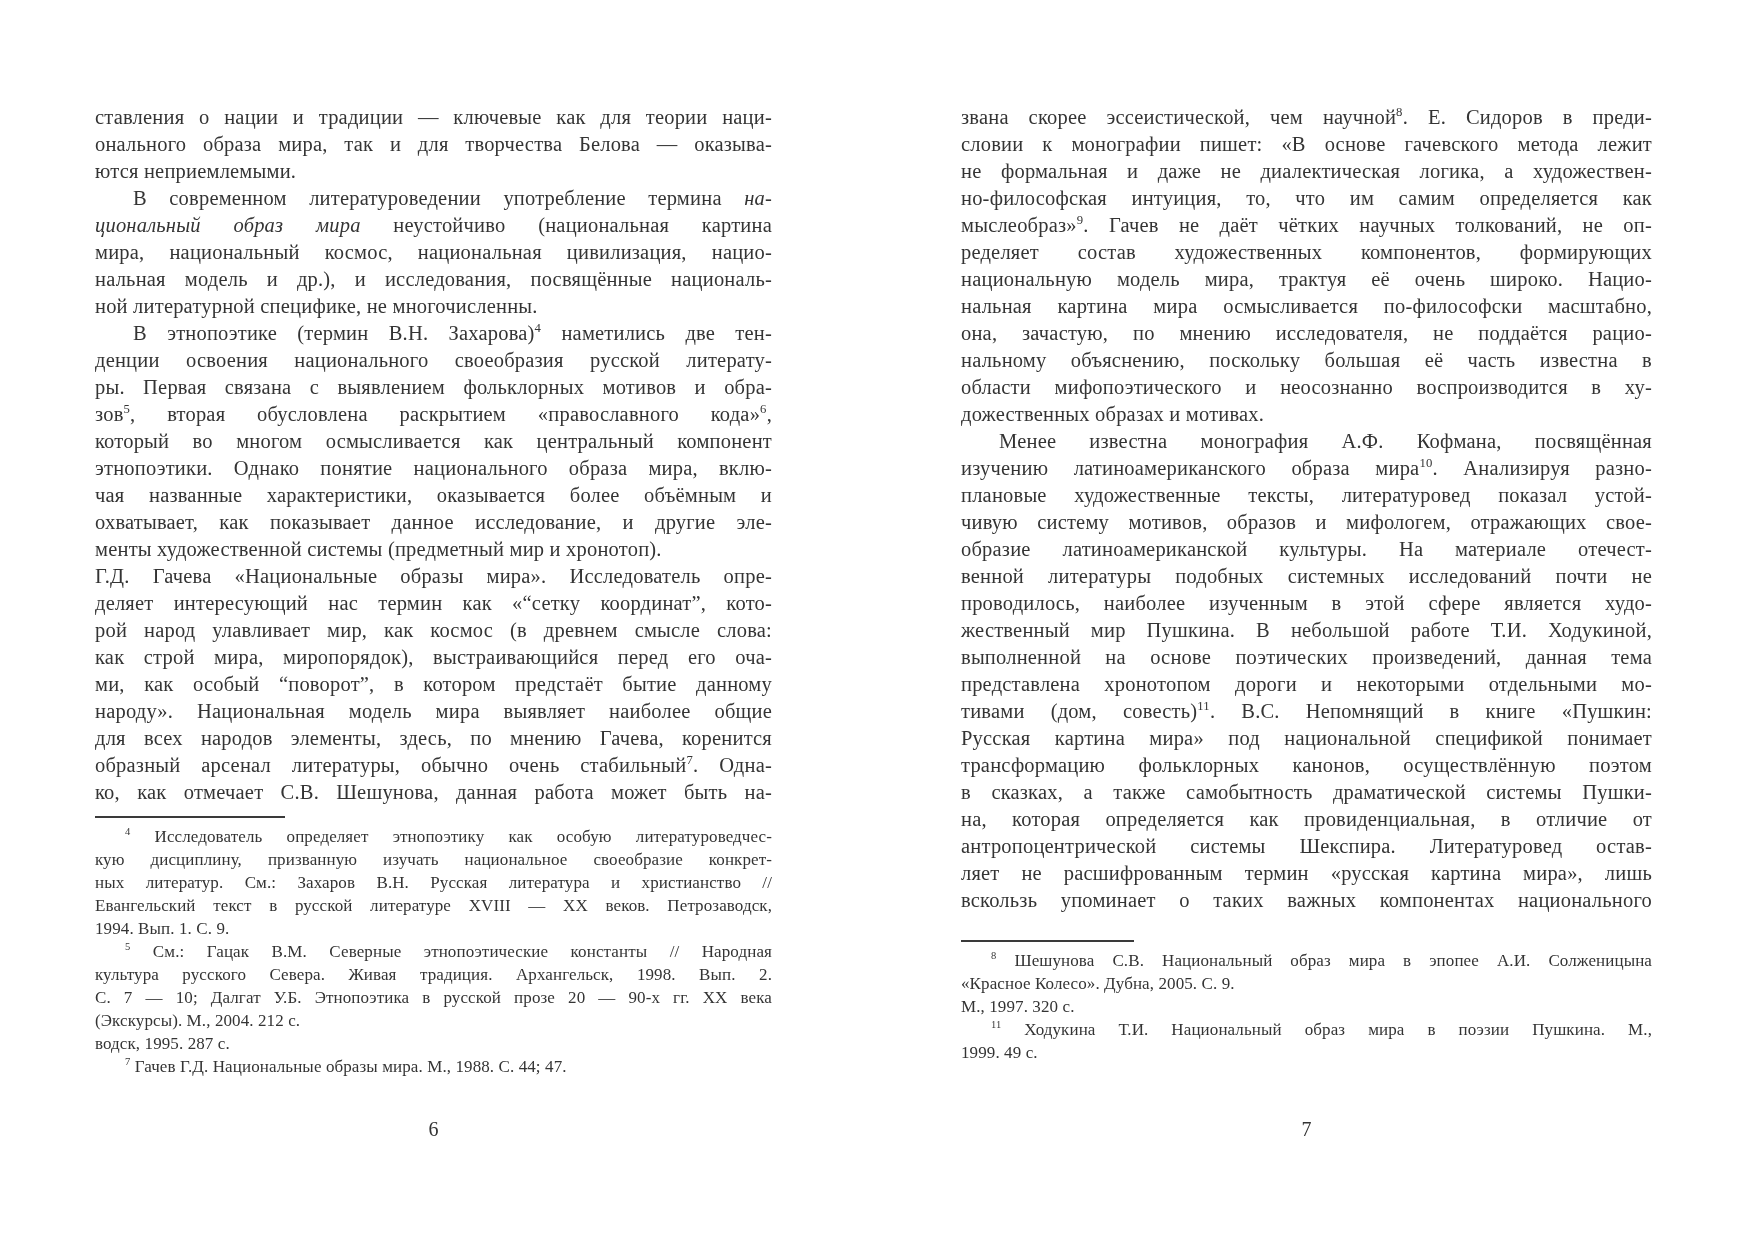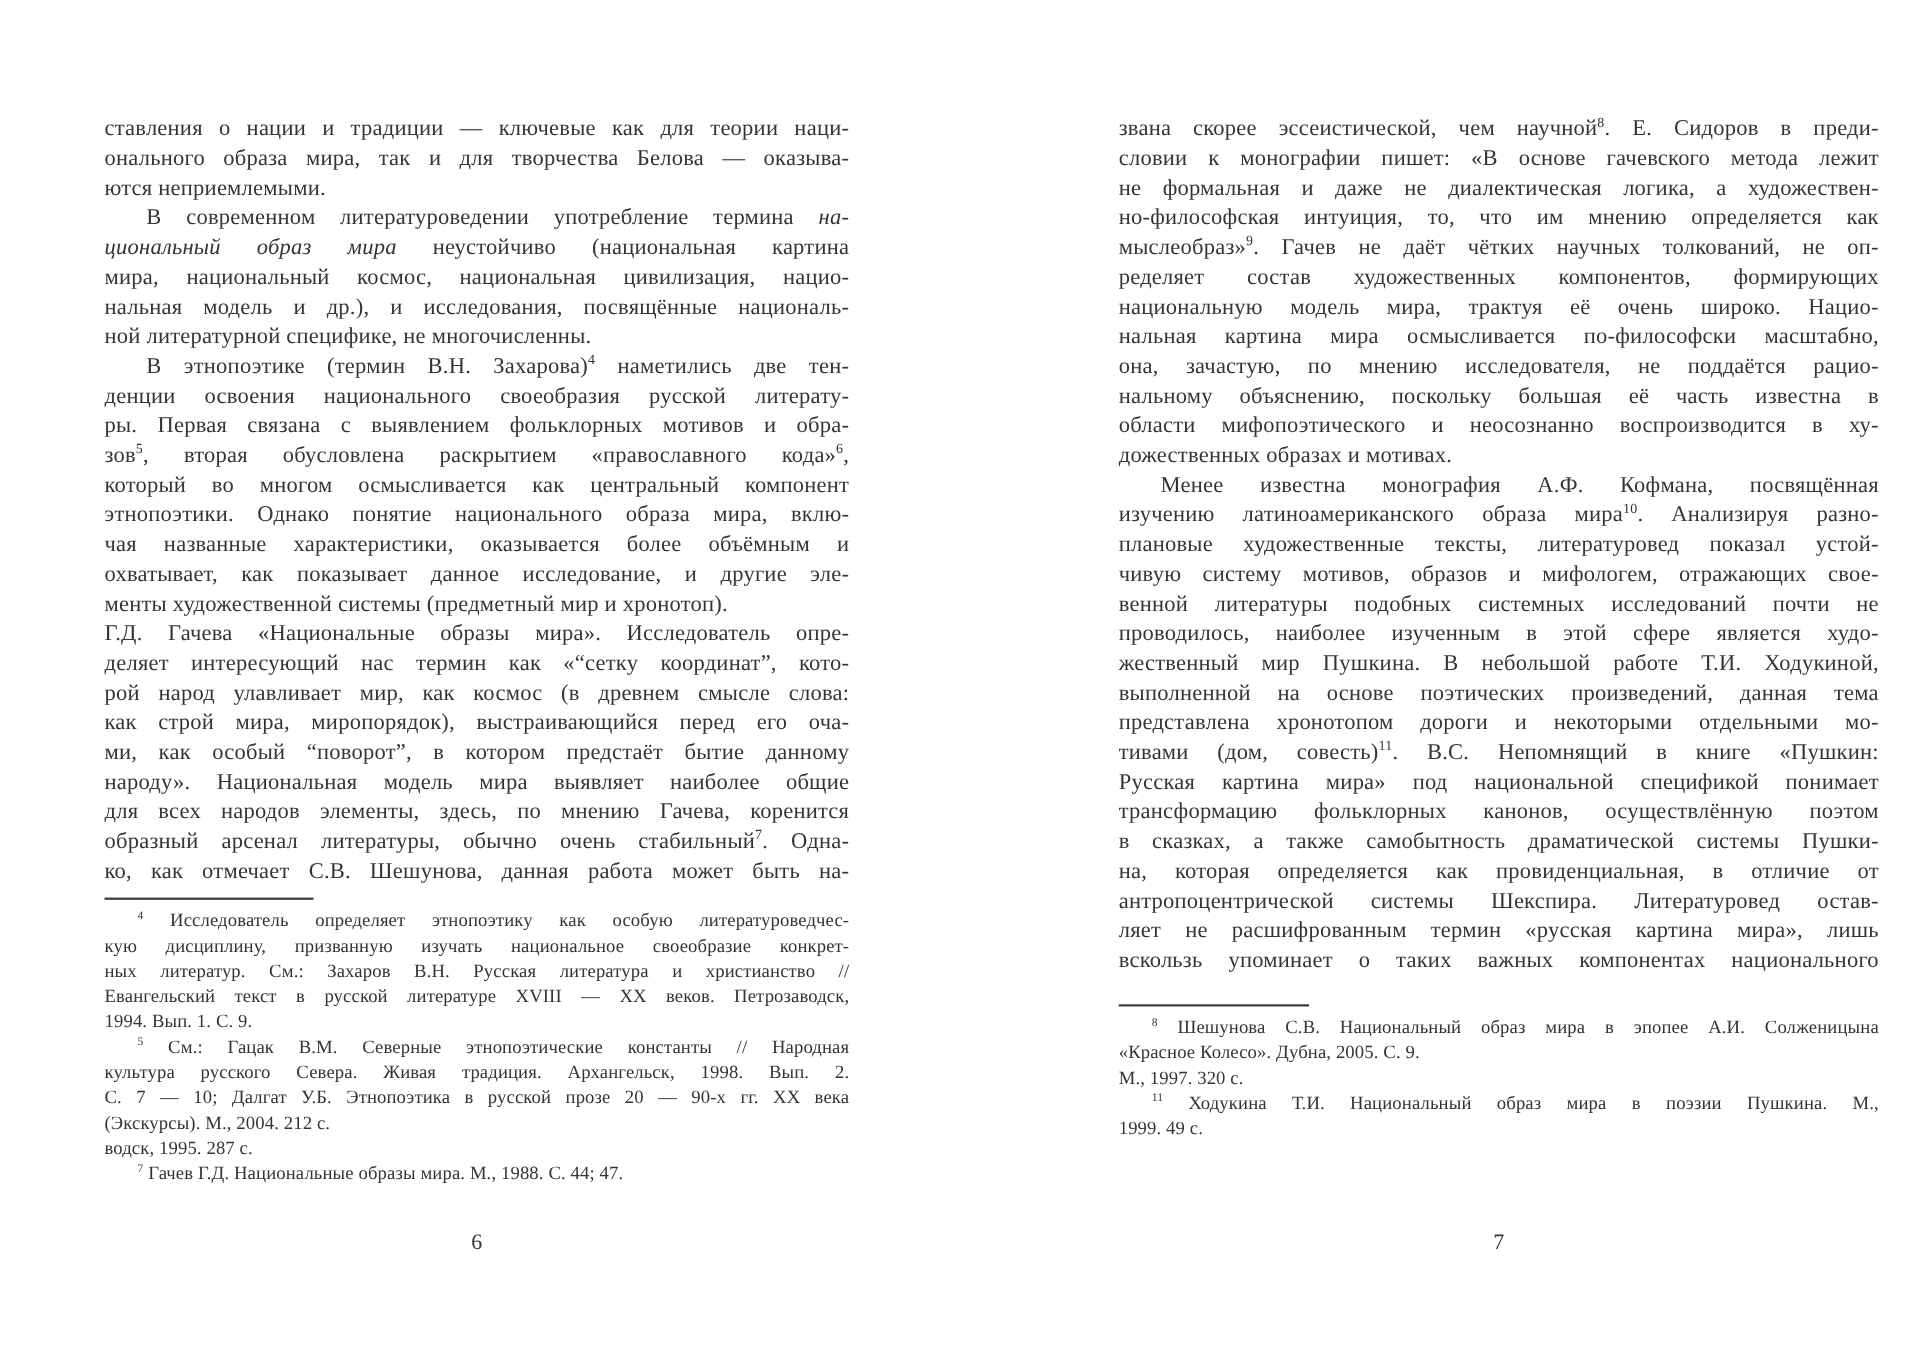--- a/index.html
+++ b/index.html
@@ -14,21 +14,21 @@
     background: #ffffff;
     font-family: "Liberation Serif", "DejaVu Serif", serif;
     color: #343434;
     overflow: hidden;
   }
   .page {
     position: absolute;
     top: 104px;
   }
   .page.left  { left: 95px;  width: 677px; }
-  .page.right { left: 1017px; width: 691px; }
+  .page.right { left: 961px; width: 691px; }
 
   .main-text .line {
     font-size: 20.5px;
     line-height: 27px;
     height: 27px;
     text-align: justify;
     text-align-last: justify;
     letter-spacing: 0.2px;
   }
   .main-text .line.indent { text-indent: 38px; }
@@ -119,33 +119,34 @@
         <div class="fline indent para-end"><sup>7</sup><span> Гачев Г.Д. Национальные образы мира. М., 1988. С. 44; 47.</span></div>
       </div>
     <div class="page-number">6</div>
   </div>
 
   <div class="page right">
     <div class="main-text">
         <div class="line"><span>звана скорее эссеистической, чем научной</span><sup>8</sup><span>. Е. Сидоров в преди-</span></div>
         <div class="line"><span>словии к монографии пишет: «В основе гачевского метода лежит</span></div>
         <div class="line"><span>не формальная и даже не диалектическая логика, а художествен-</span></div>
-        <div class="line"><span>но-философская интуиция, то, что им мнению определяется как</span></div>
+        <div class="line"><span>но-философская интуиция, то, что им самим определяется как</span></div>
         <div class="line"><span>мыслеобраз»</span><sup>9</sup><span>. Гачев не даёт чётких научных толкований, не оп-</span></div>
         <div class="line"><span>ределяет состав художественных компонентов, формирующих</span></div>
         <div class="line"><span>национальную модель мира, трактуя её очень широко. Нацио-</span></div>
         <div class="line"><span>нальная картина мира осмысливается по-философски масштабно,</span></div>
         <div class="line"><span>она, зачастую, по мнению исследователя, не поддаётся рацио-</span></div>
         <div class="line"><span>нальному объяснению, поскольку большая её часть известна в</span></div>
         <div class="line"><span>области мифопоэтического и неосознанно воспроизводится в ху-</span></div>
         <div class="line para-end"><span>дожественных образах и мотивах.</span></div>
         <div class="line indent"><span>Менее известна монография А.Ф. Кофмана, посвящённая</span></div>
         <div class="line"><span>изучению латиноамериканского образа мира</span><sup>10</sup><span>. Анализируя разно-</span></div>
         <div class="line"><span>плановые художественные тексты, литературовед показал устой-</span></div>
         <div class="line"><span>чивую систему мотивов, образов и мифологем, отражающих свое-</span></div>
+        <div class="line"><span>образие латиноамериканской культуры. На материале отечест-</span></div>
         <div class="line"><span>венной литературы подобных системных исследований почти не</span></div>
         <div class="line"><span>проводилось, наиболее изученным в этой сфере является худо-</span></div>
         <div class="line"><span>жественный мир Пушкина. В небольшой работе Т.И. Ходукиной,</span></div>
         <div class="line"><span>выполненной на основе поэтических произведений, данная тема</span></div>
         <div class="line"><span>представлена хронотопом дороги и некоторыми отдельными мо-</span></div>
         <div class="line"><span>тивами (дом, совесть)</span><sup>11</sup><span>. В.С. Непомнящий в книге «Пушкин:</span></div>
         <div class="line"><span>Русская картина мира» под национальной спецификой понимает</span></div>
         <div class="line"><span>трансформацию фольклорных канонов, осуществлённую поэтом</span></div>
         <div class="line"><span>в сказках, а также самобытность драматической системы Пушки-</span></div>
         <div class="line"><span>на, которая определяется как провиденциальная, в отличие от</span></div>

